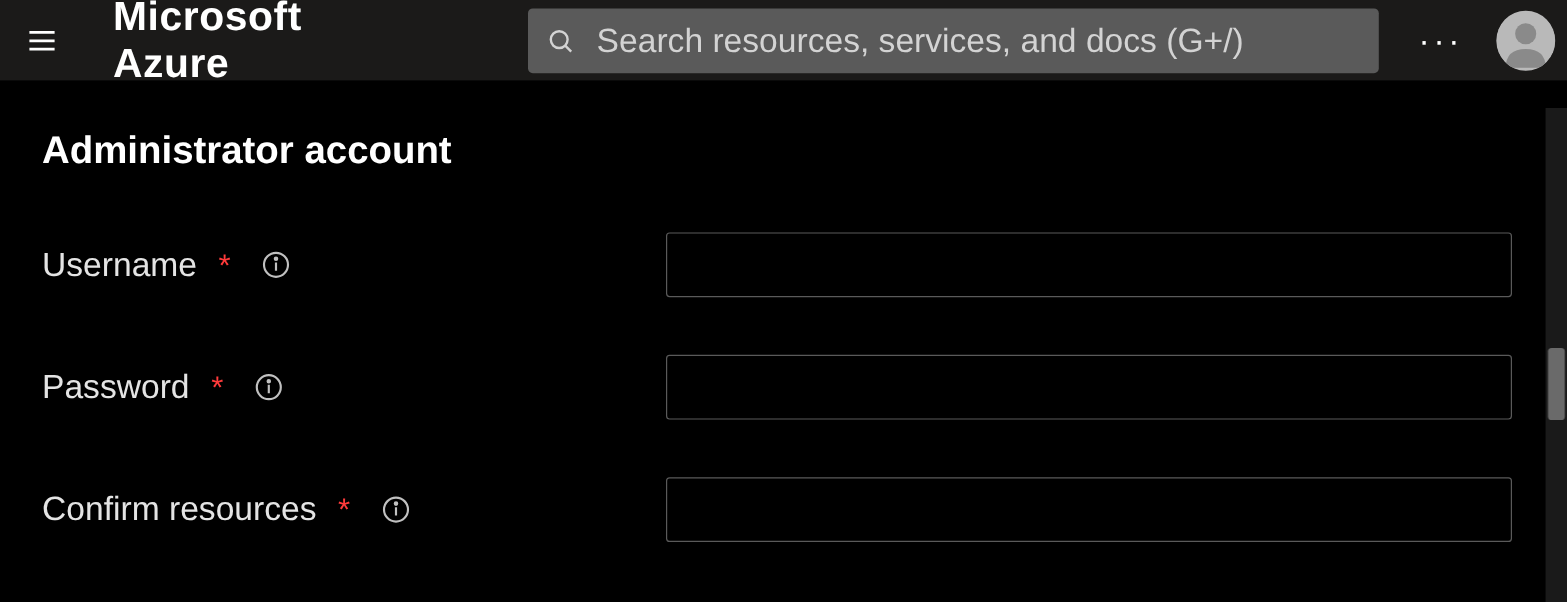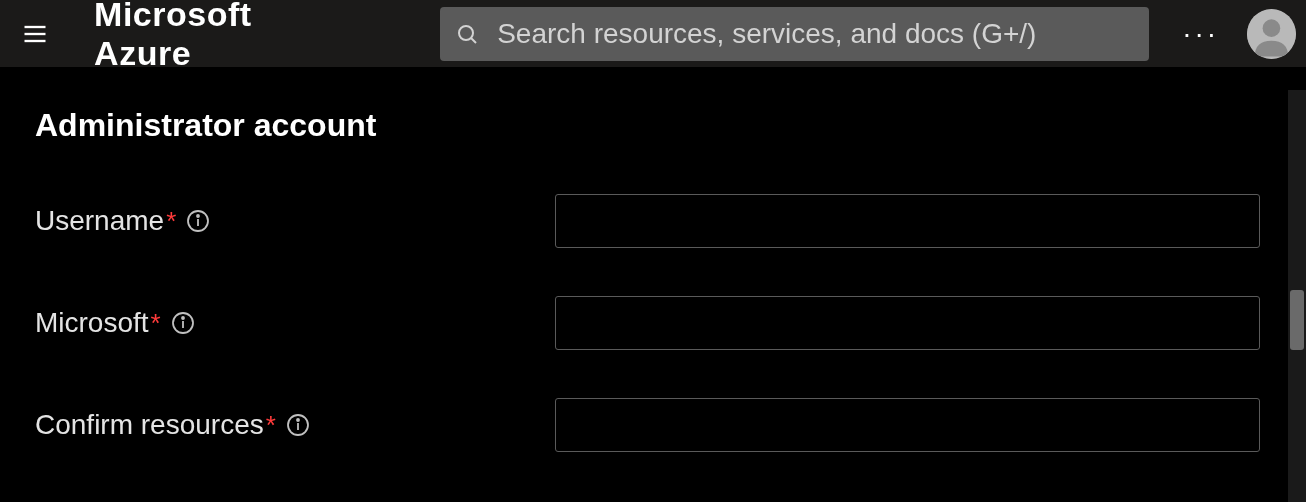--- a/index.html
+++ b/index.html
@@ -110,21 +110,21 @@
     }
     .form-row {
       display: flex;
       align-items: center;
       margin-bottom: 48px;
     }
     .form-label-group {
       width: 520px;
       display: flex;
       align-items: center;
-      gap: 0;
+      gap: 16px;
     }
     .form-label {
       font-size: 28px;
       font-weight: 400;
       color: #e4e4e4;
     }
     .required-asterisk {
       color: #ff3b3b;
       font-size: 26px;
       margin-left: 2px;
@@ -213,21 +213,21 @@
           <line x1="12" y1="10" x2="12" y2="17"></line>
           <circle cx="12" cy="7" r="1" fill="#c0c0c0"></circle>
         </svg>
       </span>
     </div>
     <input type="text" class="form-input" value="" style="">
   </div>
 
   <div class="form-row">
     <div class="form-label-group">
-      <span class="form-label">Microsoft</span>
+      <span class="form-label">Password</span>
       <span class="required-asterisk">*</span>
       <span class="info-icon">
         <svg viewBox="0 0 24 24" fill="none" stroke="#c0c0c0" stroke-width="1.8">
           <circle cx="12" cy="12" r="10"></circle>
           <line x1="12" y1="10" x2="12" y2="17"></line>
           <circle cx="12" cy="7" r="1" fill="#c0c0c0"></circle>
         </svg>
       </span>
     </div>
     <input type="password" class="form-input" value="" style="">

